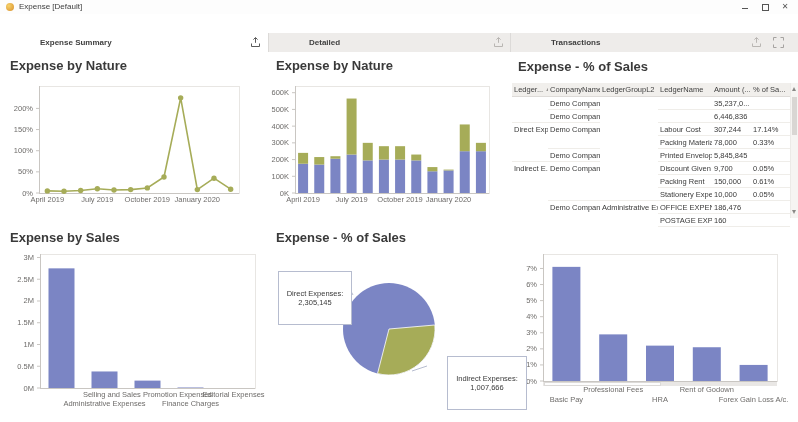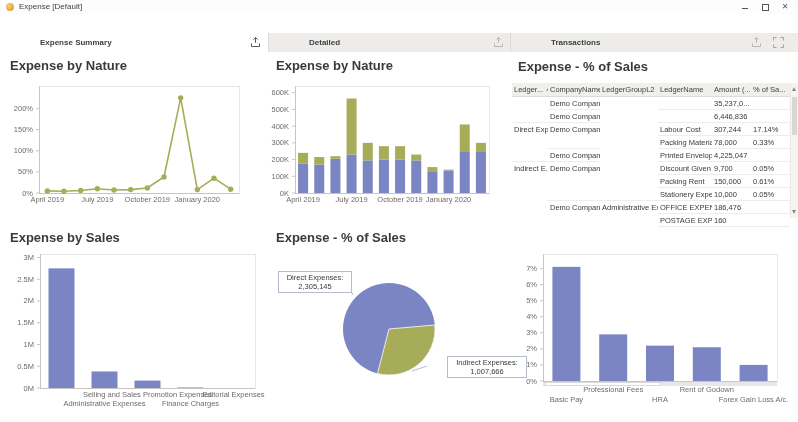--- a/index.html
+++ b/index.html
@@ -45,21 +45,21 @@
   .vscroll{position:absolute;left:790px;top:83px;width:7px;height:135px;background:#f6f4f2;border-left:1px solid #eceae7;z-index:3;}
   .vthumb{position:absolute;left:1px;top:14px;width:5px;height:38px;background:#d9d6d3;}
   .arr{position:absolute;left:1px;width:0;height:0;border-left:2.5px solid transparent;border-right:2.5px solid transparent;}
   .arr.up{top:4px;border-bottom:4px solid #8a8886;}
   .arr.down{bottom:4px;border-top:4px solid #8a8886;}
   
   .hscroll{position:absolute;left:543px;top:382px;width:234px;height:4px;background:#e9e7e5;z-index:2;}
   .hthumb{position:absolute;left:1px;top:0;width:117px;height:4px;background:#fdfdfd;border:1px solid #dcdad8;box-sizing:border-box;}
   
   .callout{position:absolute;background:#fff;border:1px solid #b6bccf;font-size:7.5px;line-height:9px;
-    color:#3a3a3a;text-align:center;padding:1px 3px;z-index:2;white-space:nowrap;}
+    color:#3a3a3a;text-align:center;padding:17px 3px;z-index:2;white-space:nowrap;}
   .co-direct{left:278px;top:271px;width:66px;}
   .co-indirect{left:447px;top:356px;width:72px;}
 </style>
 </head>
 <body>
 
 <div class="app">
 
   <div class="titlebar">
     <span class="appicon"></span>
@@ -299,21 +299,21 @@
               <td></td>
               <td class="b">Packing Material</td>
               <td class="r b">78,000</td>
               <td class="r b">0.33%</td>
             </tr>
             <tr>
               <td class="b"></td>
               <td class="b">Demo Compan...</td>
               <td></td>
               <td class="b">Printed Envelopes</td>
-              <td class="r b">4,225,047</td>
+              <td class="r b">5,845,845</td>
               <td class="r b"></td>
             </tr>
             <tr>
               <td>Indirect E...</td>
               <td>Demo Compan...</td>
               <td></td>
               <td class="b">Discount Given</td>
               <td class="r b">9,700</td>
               <td class="r b">0.05%</td>
             </tr>

